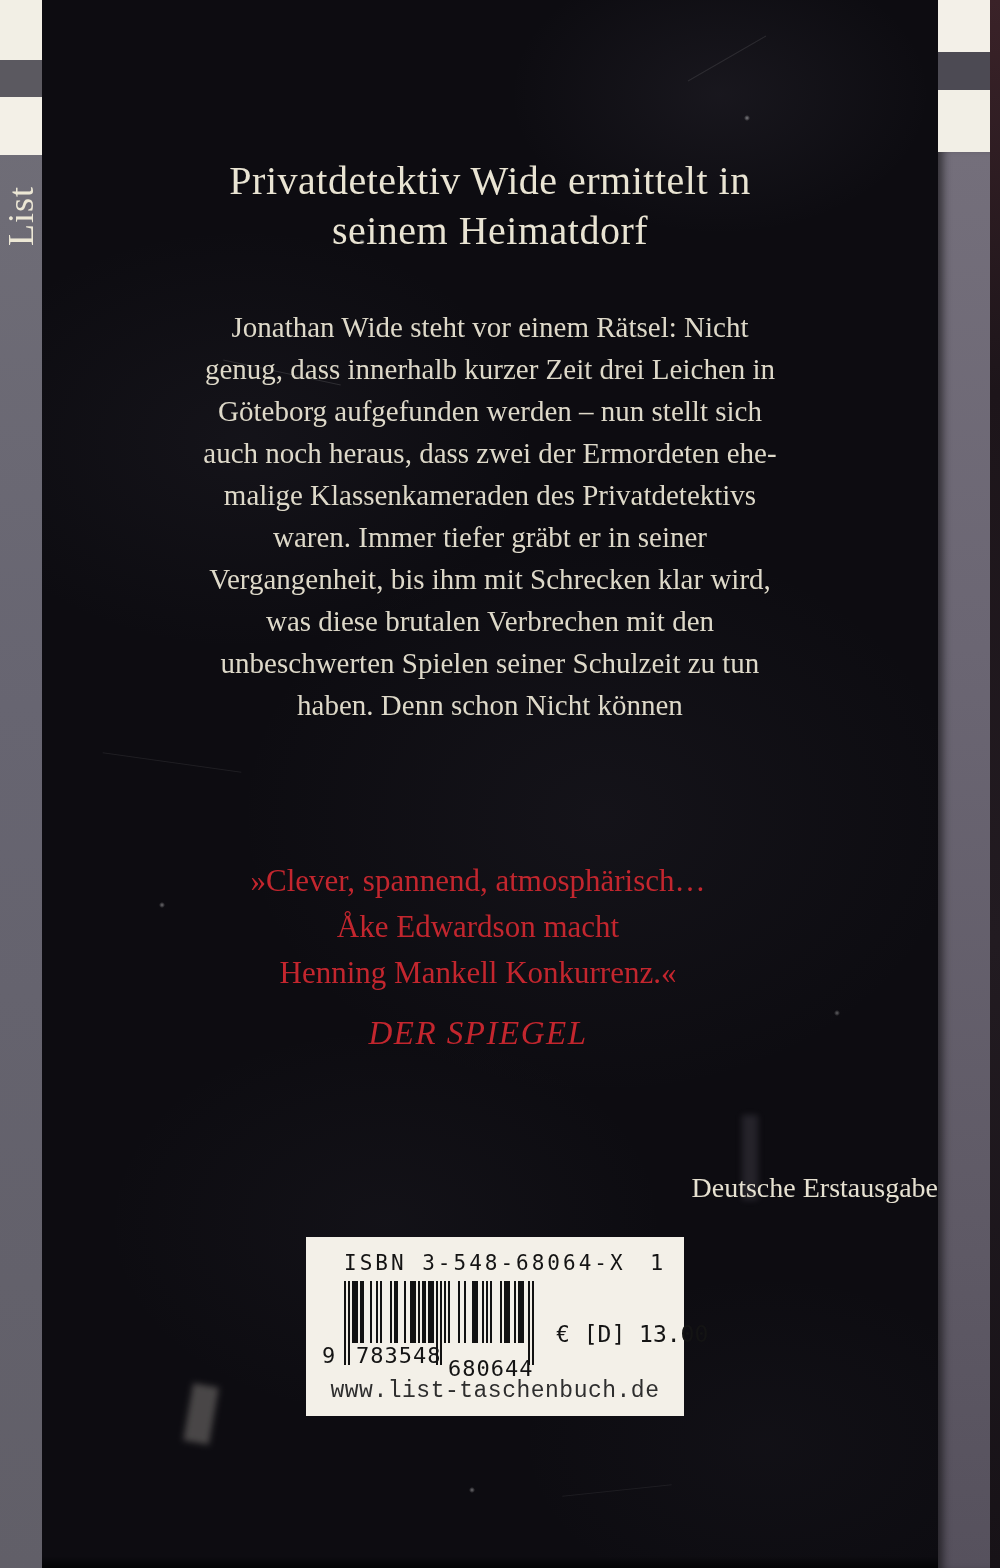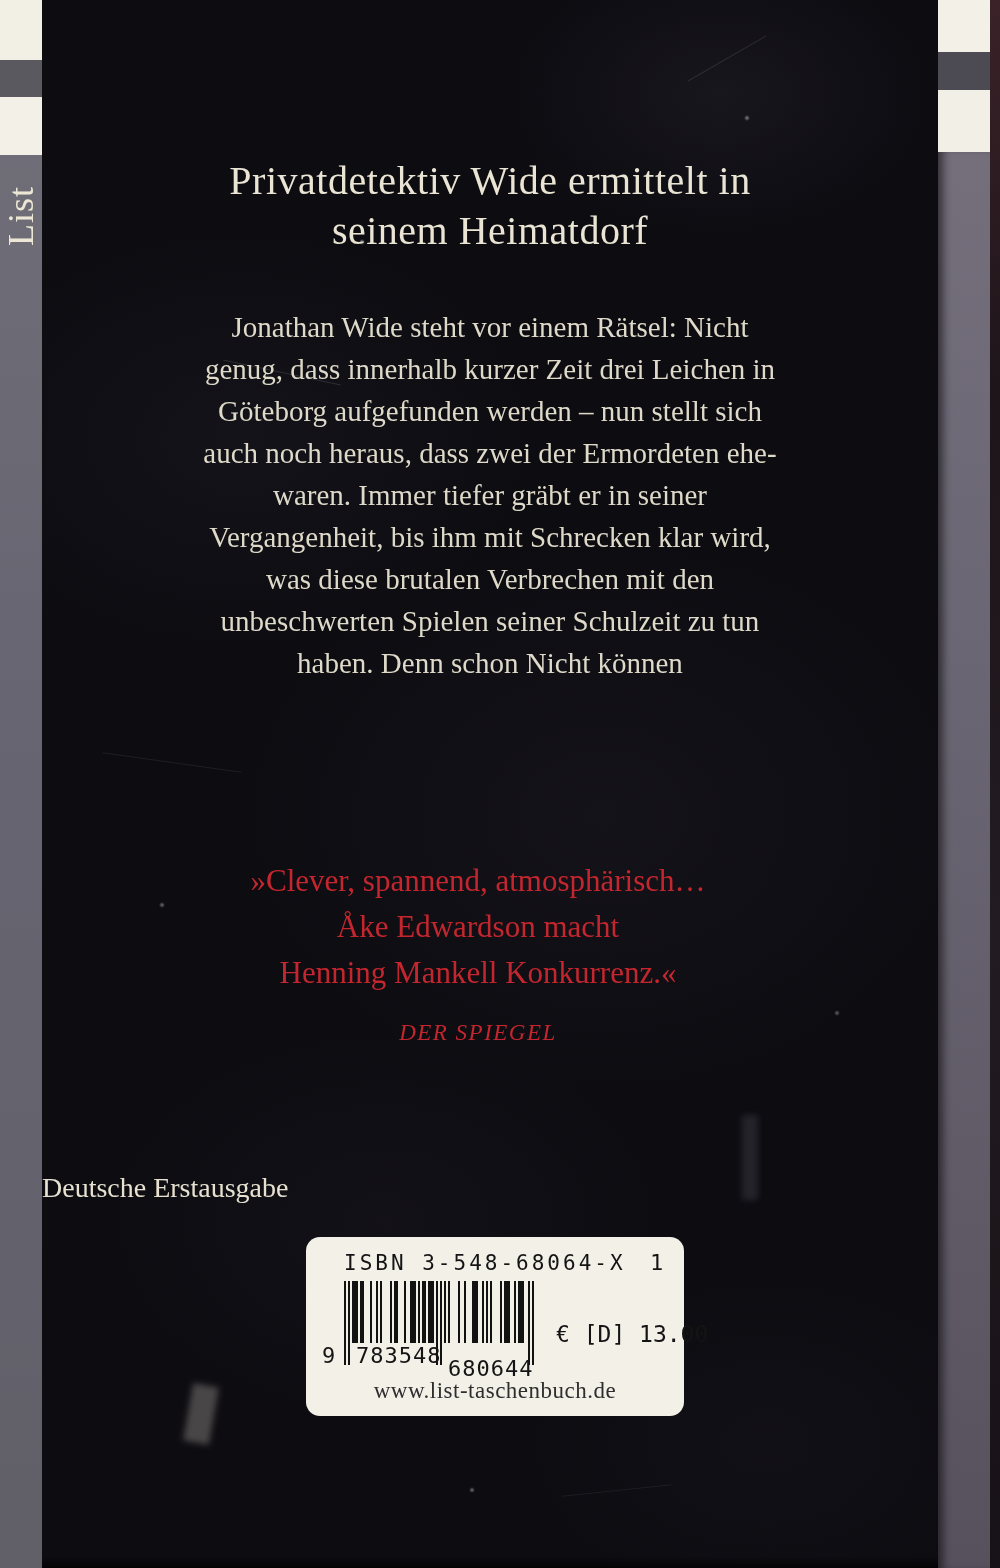--- a/index.html
+++ b/index.html
@@ -47,44 +47,44 @@
   .scratch{position:absolute;background:rgba(255,255,255,.12);height:1px;}
   .smudge{position:absolute;filter:blur(3px);}
 
   
   .tagline{position:absolute;left:0;top:156px;width:896px;text-align:center;
            color:#e9e4d3;font-size:40px;line-height:50px;letter-spacing:.5px;}
   .blurb{position:absolute;left:0;top:306px;width:896px;text-align:center;
          color:#ded9c9;font-size:29px;line-height:42px;}
   .quote{position:absolute;left:0;top:858px;width:872px;text-align:center;
          color:var(--accent,#c3262e);font-size:31px;line-height:46px;}
-  .quote .attribution{margin-top:14px;font-size:23px;font-style:italic;letter-spacing:1.5px;}
-  .edition{position:absolute;left:0;top:1172px;width:896px;text-align:left;
+  .quote .attribution{margin-top:14px;font-size:33px;font-style:italic;letter-spacing:1.5px;}
+  .edition{position:absolute;left:0;top:1172px;width:896px;text-align:right;
            color:#e6e1d1;font-size:28px;}
 
   
   .bc-box{position:absolute;left:264px;top:1237px;width:378px;height:179px;
-          background:#f3f0e8;border-radius:14px;color:#141414;}
+          background:#f3f0e8;border-radius:0;color:#141414;}
   .bc-isbn{position:absolute;left:38px;top:14px;font-family:"DejaVu Sans Mono","Liberation Mono",monospace;
            font-size:21px;letter-spacing:3px;}
   .bc-run{position:absolute;left:344px;top:13px;font-family:"DejaVu Sans Mono","Liberation Mono",monospace;
           font-size:22px;}
   .bc-bars{position:absolute;left:38px;top:44px;height:84px;display:flex;align-items:flex-start;}
   .bc-bars .m{width:2px;height:62px;}
   .bc-bars .m.b{background:#121212;}
   .bc-bars .m.t{height:84px;}
   .bc-digits{position:absolute;top:106px;font-family:"DejaVu Sans Mono","Liberation Mono",monospace;
              font-size:22px;letter-spacing:1px;}
   .bc-d9{left:16px;}
   .bc-d1{left:50px;}
   .bc-d2{left:142px;margin-top:13px;}
   .bc-price{position:absolute;left:250px;top:84px;font-family:"DejaVu Sans Mono","Liberation Mono",monospace;
             font-size:23px;white-space:nowrap;}
   .bc-web{position:absolute;left:0;top:141px;width:378px;text-align:center;color:#2e2e2e;
-          font-family:Liberation Serif, serif;font-size:23px;letter-spacing:.5px;}
+          font-family:Liberation Mono, monospace;font-size:23px;letter-spacing:.5px;}
 </style>
 </head>
 <body>
 
 <div id="page">
 
   <div class="spine">
     <div class="band-white-top"></div>
     <div class="band-gray"></div>
     <div class="band-white"></div>
@@ -105,20 +105,21 @@
     <div class="tagline">
       <div>Privatdetektiv Wide ermittelt in</div>
       <div>seinem Heimatdorf</div>
     </div>
 
     <div class="blurb">
       <div>Jonathan Wide steht vor einem Rätsel: Nicht</div>
       <div>genug, dass innerhalb kurzer Zeit drei Leichen in</div>
       <div>Göteborg aufgefunden werden – nun stellt sich</div>
       <div>auch noch heraus, dass zwei der Ermordeten ehe-</div>
+      <div>malige Klassenkameraden des Privatdetektivs</div>
       <div>waren. Immer tiefer gräbt er in seiner</div>
       <div>Vergangenheit, bis ihm mit Schrecken klar wird,</div>
       <div>was diese brutalen Verbrechen mit den</div>
       <div>unbeschwerten Spielen seiner Schulzeit zu tun</div>
       <div>haben. Denn schon Nicht können</div>
     </div>
 
     <div class="quote">
       <div>»Clever, spannend, atmosphärisch…</div>
       <div>Åke Edwardson macht</div>

